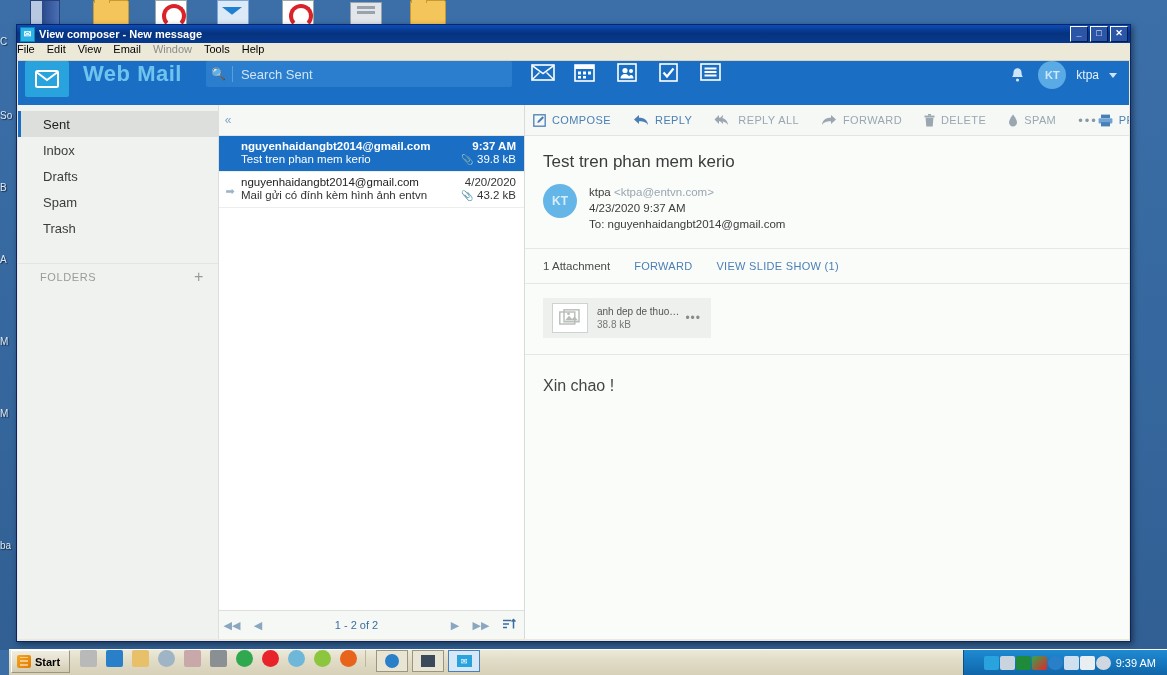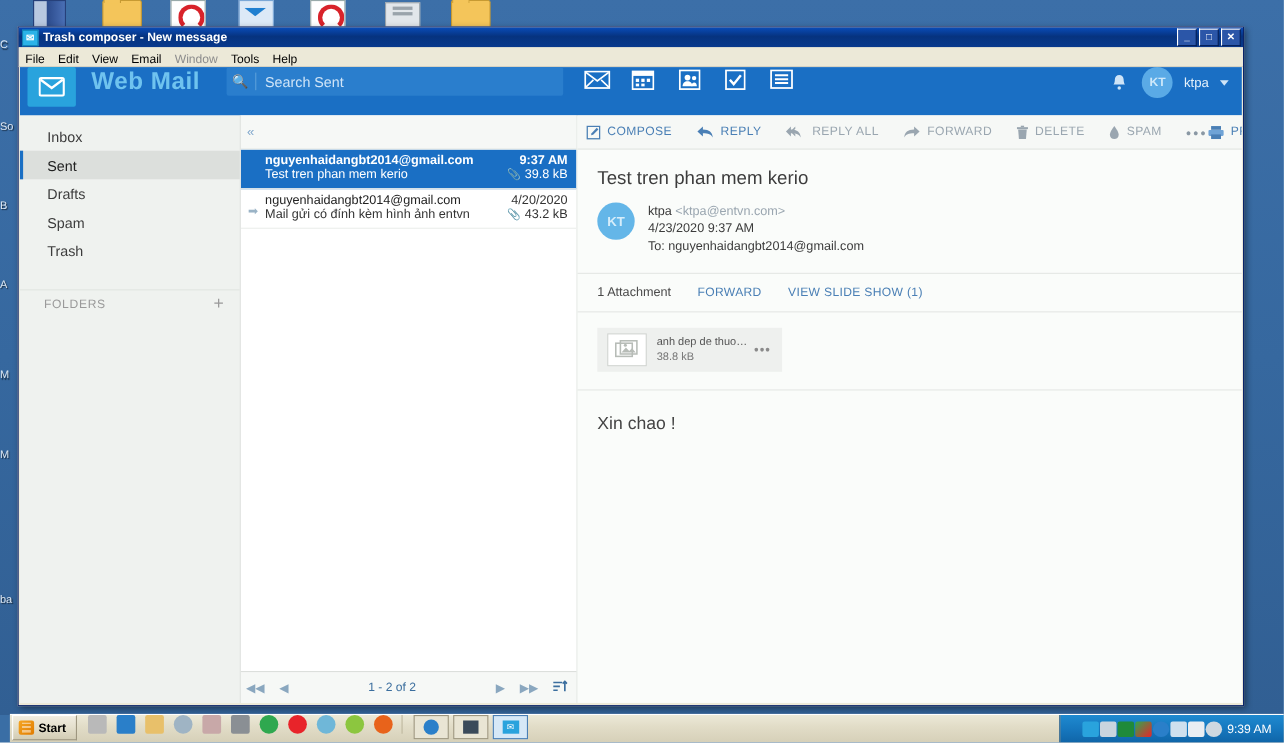--- a/index.html
+++ b/index.html
@@ -53,22 +53,22 @@
     margin-right:4px;flex:0 0 auto;
   }
   #titlebar .tb-text{flex:1;white-space:nowrap;overflow:hidden;}
   .winbtns{display:flex;gap:2px;}
   .winbtn{
     width:16px;height:14px;background:#2b56a8;border:1px solid #fff;
     border-right-color:#001c54;border-bottom-color:#001c54;
     color:#fff;font-size:9px;line-height:12px;text-align:center;font-family:"Liberation Sans",sans-serif;
   }
   #menubar{
-    height:17px;background:#ece9d8;display:flex;align-items:flex-end;
-    padding-left:6px;font-size:11px;color:#000;font-weight:normal;
+    height:17px;background:#ece9d8;display:flex;align-items:flex-start;
+    font-size:11px;color:#000;font-weight:normal;
     border-bottom:1px solid #d6d2c2;
   }
   #menubar span{margin-right:12px;cursor:default;}
   #menubar span.dim{color:#8c8c8c;}
 
   
   #app{position:absolute;left:1px;top:36px;width:1111px;height:578px;background:#f6f8f6;overflow:hidden;}
   #appbar{
     height:44px;background:#1a6fc4;display:flex;align-items:flex-start;color:#fff;
   }
@@ -262,21 +262,21 @@
   <div class="desk-label-left" style="top:336px;">M</div>
   <div class="desk-label-left" style="top:408px;">M</div>
   <div class="desk-label-left" style="top:468px;padding-left:28px;">Re</div>
   <div class="desk-label-left" style="top:540px;">ba</div>
 </div>
 
 <div id="win">
 
   <div id="titlebar">
     <div class="tb-icon">✉</div>
-    <div class="tb-text">Trash composer - New message</div>
+    <div class="tb-text">View composer - New message</div>
     <div class="winbtns">
       <div class="winbtn">_</div>
       <div class="winbtn">□</div>
       <div class="winbtn">✕</div>
     </div>
   </div>
 
   <div id="menubar">
     <span>File</span>
     <span>Edit</span>
@@ -359,22 +359,22 @@
         </div>
         <div class="avatar">KT</div>
         <div class="userlbl">ktpa</div>
         <div class="caret"></div>
       </div>
     </div>
 
     <div id="cols">
 
       <div id="sidebar">
+        <div class="folder active">Sent</div>
         <div class="folder">Inbox</div>
-        <div class="folder active">Sent</div>
         <div class="folder">Drafts</div>
         <div class="folder">Spam</div>
         <div class="folder">Trash</div>
         <div class="folders-hdr">
           <span>FOLDERS</span>
           <span class="plus">+</span>
         </div>
       </div>
 
       <div id="listcol">

